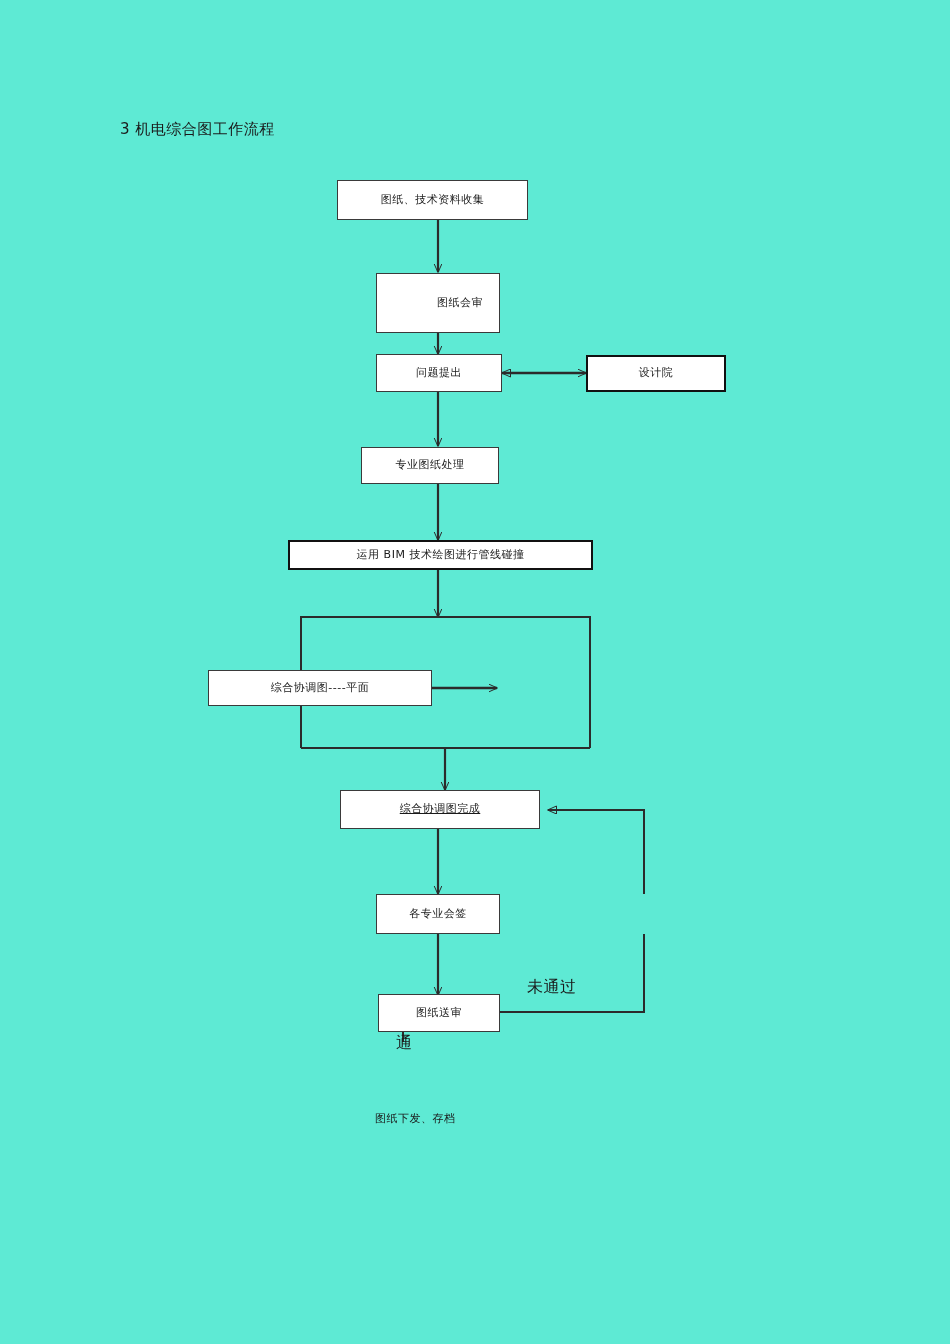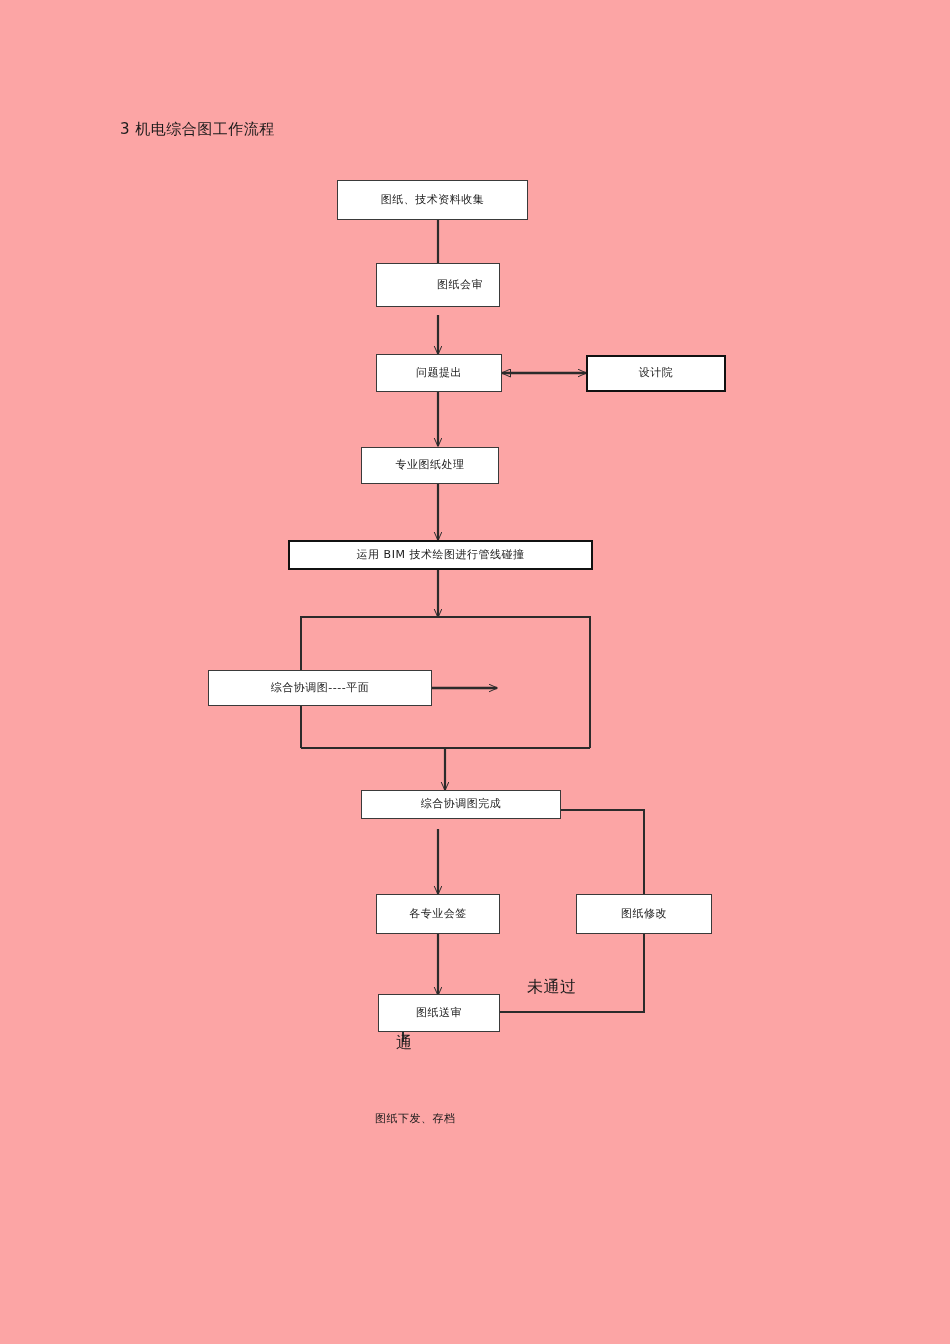--- a/index.html
+++ b/index.html
@@ -9,21 +9,21 @@
     background: #ffffff;
   }
   body {
     font-family: "DejaVu Sans", "Liberation Sans", sans-serif;
     color: #000000;
   }
   #page {
     position: relative;
     width: 950px;
     height: 1344px;
-    background: #fca5a5;
+    background: #5eead4;
     overflow: hidden;
   }
   #doc-title {
     position: absolute;
     left: 120px;
     top: 119px;
     font-size: 15px;
     line-height: 20px;
     color: #1a1a1a;
     letter-spacing: 0.5px;
@@ -121,21 +121,21 @@
     <polyline points="500,1012 644,1012 644,934" stroke-width="2"></polyline>
     <polyline points="644,894 644,810 548,810" stroke-width="2" marker-end="url(#ah)"></polyline>
 
     <line x1="403" y1="1032" x2="403" y2="1042" stroke-width="2"></line>
   </svg>
 
   <div class="node" style="left:337px; top:180px; width:191px; height:40px;">
     <span>图纸、技术资料收集</span>
   </div>
 
-  <div class="node" style="left:376px; top:263px; width:124px; height:44px;padding-left:44px;">
+  <div class="node" style="left:376px; top:273px; width:124px; height:60px;padding-left:44px;">
     <span>图纸会审</span>
   </div>
 
   <div class="node" style="left:376px; top:354px; width:126px; height:38px;font-family:Liberation Mono, monospace;">
     <span>问题提出</span>
   </div>
 
   <div class="node thick" style="left:586px; top:355px; width:140px; height:37px;">
     <span>设计院</span>
   </div>
@@ -146,31 +146,28 @@
 
   <div class="node thick" style="left:288px; top:540px; width:305px; height:30px;">
     <span>运用 BIM 技术绘图进行管线碰撞</span>
   </div>
 
   <div class="node" style="left:208px; top:670px; width:224px; height:36px;">
     <span>综合协调图----平面</span>
   </div>
 
 
-  <div class="node" style="left:361px; top:790px; width:200px; height:29px;">
+  <div class="node" style="left:340px; top:790px; width:200px; height:39px;text-decoration:underline;">
     <span>综合协调图完成</span>
   </div>
 
   <div class="node" style="left:376px; top:894px; width:124px; height:40px;">
     <span>各专业会签</span>
   </div>
 
-  <div class="node" style="left:576px; top:894px; width:136px; height:40px;">
-    <span>图纸修改</span>
-  </div>
 
   <div class="node" style="left:378px; top:994px; width:122px; height:38px;">
     <span>图纸送审</span>
   </div>
 
   <div class="edge-label" style="left:396px; top:1033px;">通</div>
 
   <div class="edge-label" style="left:527px; top:977px;">未通过</div>
 
   <div class="plain-label" style="left:375px; top:1108px; width:110px;">图纸下发、存档</div>

